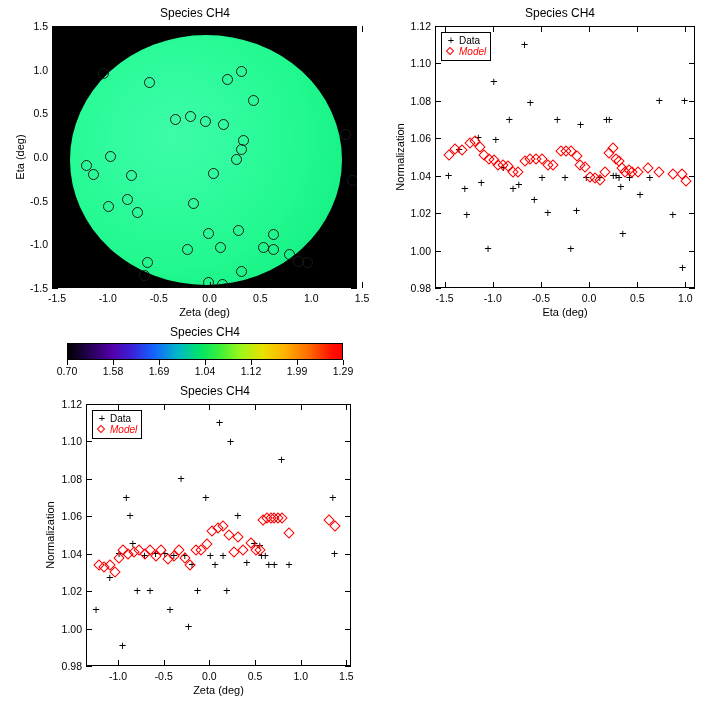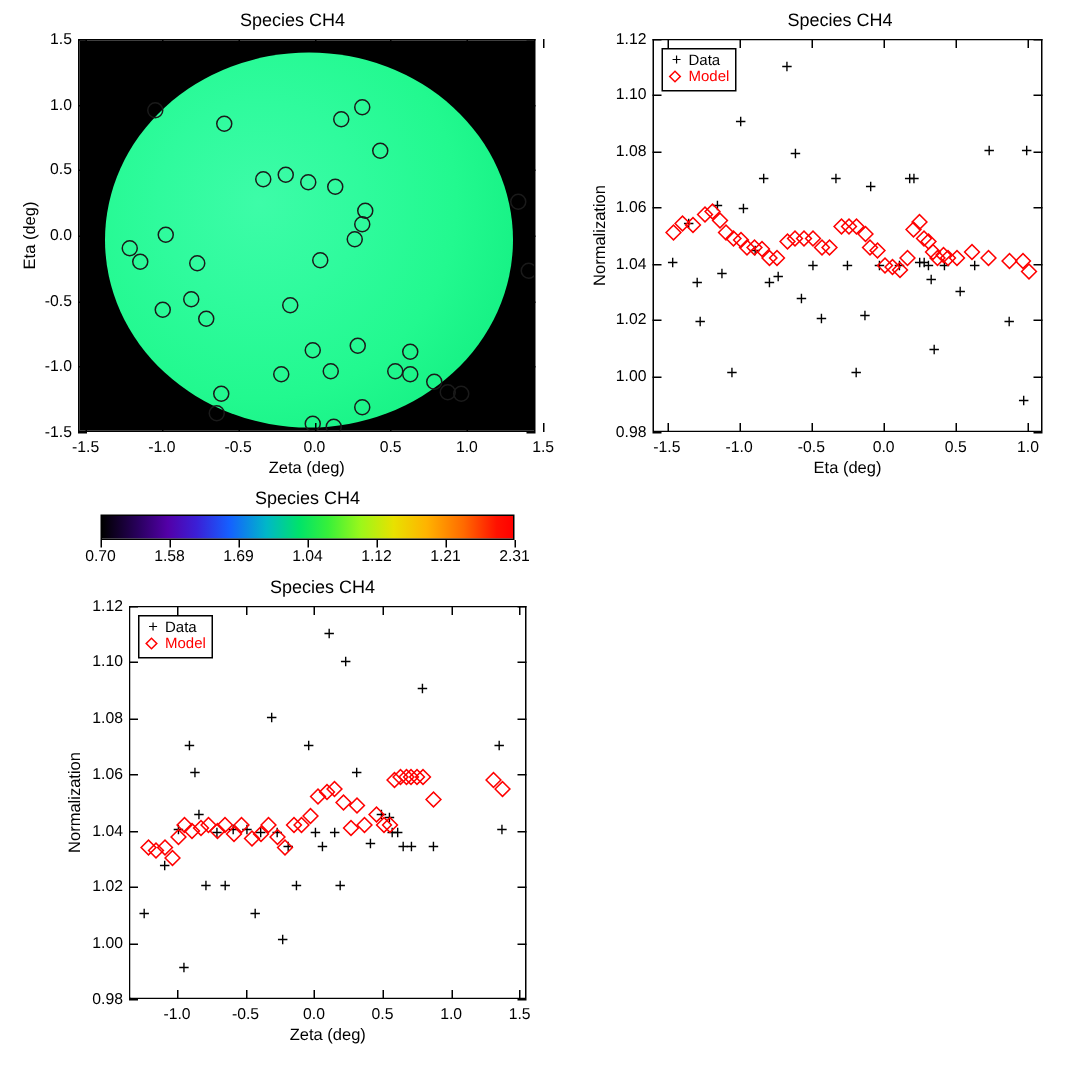--- a/index.html
+++ b/index.html
@@ -133,21 +133,21 @@
     white-space: nowrap;
   }
   .legend .sym {
     display: inline-block;
     width: 10px;
     text-align: center;
     font-size: 11px;
     line-height: 11px;
   }
   .legend .lbl-data { color: #000; }
-  .legend .lbl-model { color: #ff0000; }
+  .legend .lbl-model { color: #ff0000; font-style: italic; }
   .legend .sym-plus { color: #000; }
   .legend .sym-dia {
     position: relative;
     width: 10px;
     height: 10px;
   }
   .legend .sym-dia i {
     position: absolute;
     left: 1px; top: 1px;
     width: 6px; height: 6px;
@@ -417,23 +417,23 @@
       <div class="ticklabel" style="left: -10px; top: 40px; width: 44px;">0.70</div>
       <div class="tick" style="left: 58px; top: 35px; width: 1px; height: 5px;"></div>
       <div class="ticklabel" style="left: 36px; top: 40px; width: 44px;">1.58</div>
       <div class="tick" style="left: 104px; top: 35px; width: 1px; height: 5px;"></div>
       <div class="ticklabel" style="left: 82px; top: 40px; width: 44px;">1.69</div>
       <div class="tick" style="left: 150px; top: 35px; width: 1px; height: 5px;"></div>
       <div class="ticklabel" style="left: 128px; top: 40px; width: 44px;">1.04</div>
       <div class="tick" style="left: 196px; top: 35px; width: 1px; height: 5px;"></div>
       <div class="ticklabel" style="left: 174px; top: 40px; width: 44px;">1.12</div>
       <div class="tick" style="left: 242px; top: 35px; width: 1px; height: 5px;"></div>
-      <div class="ticklabel" style="left: 220px; top: 40px; width: 44px;">1.21</div>
+      <div class="ticklabel" style="left: 220px; top: 40px; width: 44px;">1.99</div>
       <div class="tick" style="left: 288px; top: 35px; width: 1px; height: 5px;"></div>
-      <div class="ticklabel" style="left: 266px; top: 40px; width: 44px;">2.31</div>
+      <div class="ticklabel" style="left: 266px; top: 40px; width: 44px;">1.29</div>
     </div>
 </div>
 
 <div class="panel scatter" id="zetapanel" style="left:30px; top:380px; width:360px; height:340px;">
   <div class="title" style="position:absolute; left:30px; top:4px; width:310px;">Species CH4</div>
   <div class="axis-frame" style="left:56px; top:24px; width:265px; height:262px;">
     <div class="plotarea" style="left:0; top:0; right:0; bottom:0;">
       <div id="zeta-points" style="position:absolute; left:0; top:0; right:0; bottom:0;">
           <div class="pt-plus" style="left: 9.13793px; top: 203.986px;">+</div>
           <div class="pt-plus" style="left: 22.8448px; top: 172.171px;">+</div>

